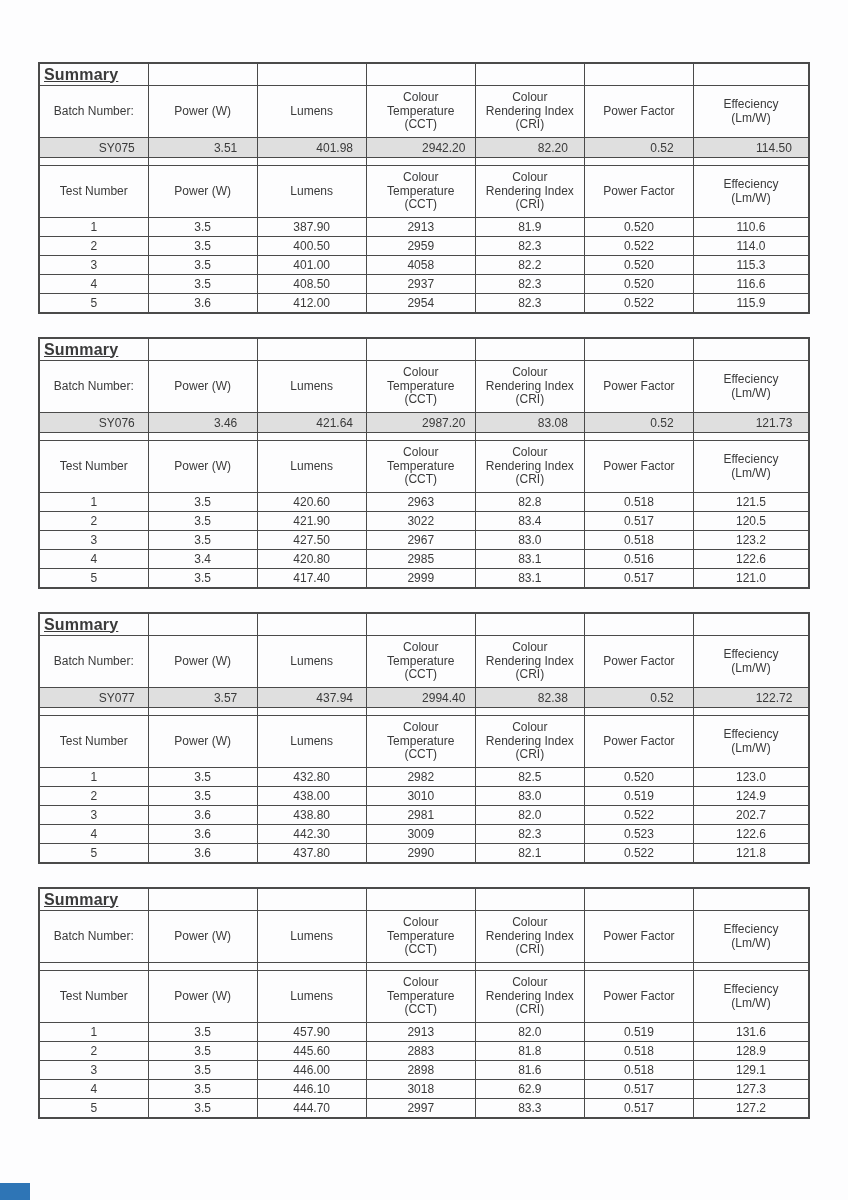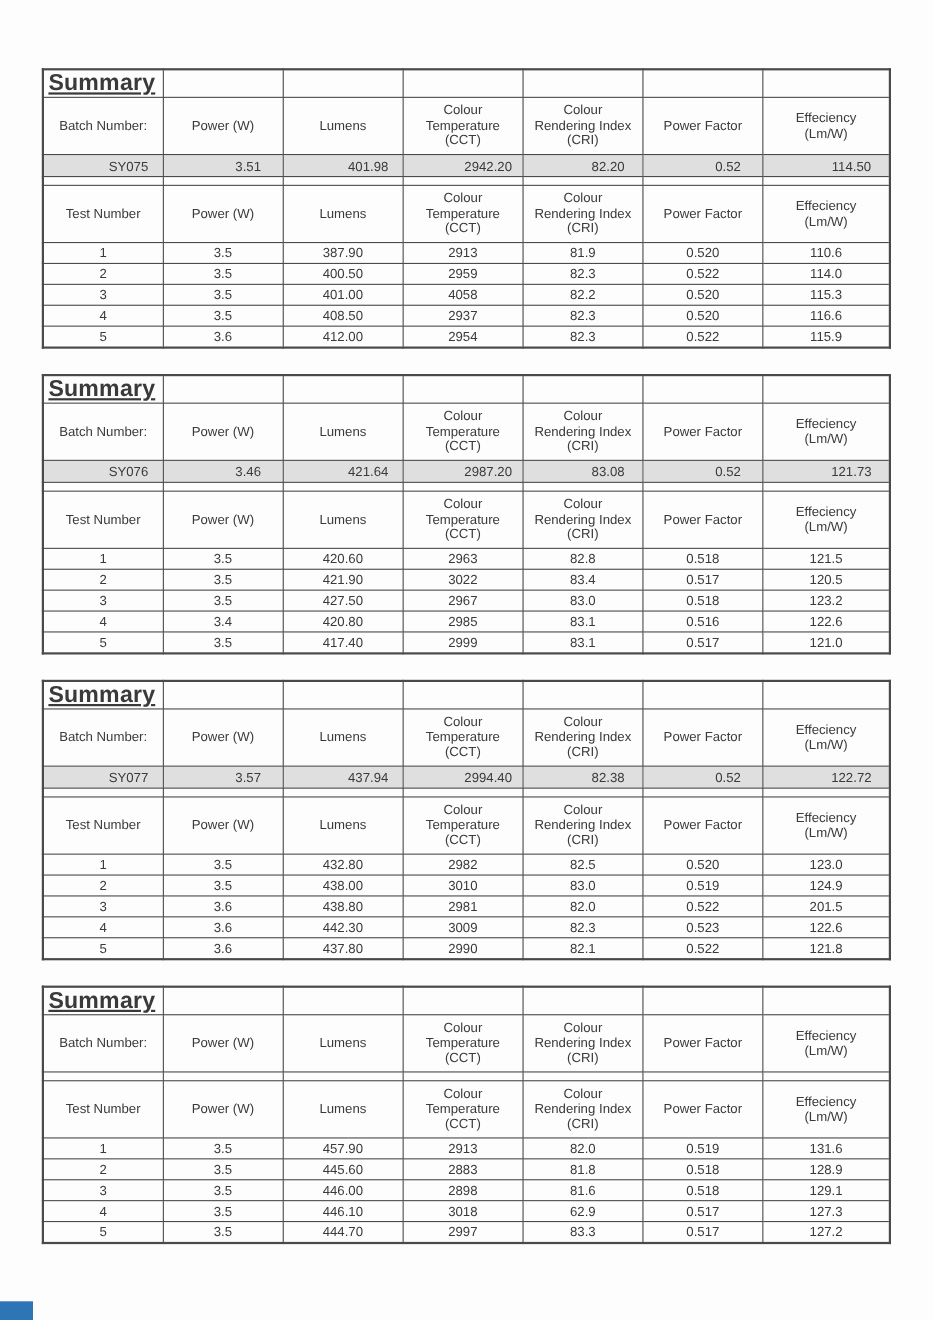--- a/index.html
+++ b/index.html
@@ -35,21 +35,21 @@
     font-weight:normal;
     font-size:12px;
     padding:0 2px;
     overflow:hidden;
     color:var(--text);
   }
   .summary-row td{height:21px;}
   td.summary-title{
     text-align:left;
     font-weight:bold;
-    font-size:21px;
+    font-size:16px;
     text-decoration:underline;
     padding-left:4px;
     letter-spacing:.2px;
   }
   .header-row th{
     height:51px;
     line-height:1.13;
     white-space:pre-line;
     font-size:12px;
   }
@@ -382,21 +382,21 @@
             <td>0.519</td>
             <td>124.9</td>
           </tr>
           <tr class="test-row">
             <td>3</td>
             <td>3.6</td>
             <td>438.80</td>
             <td>2981</td>
             <td>82.0</td>
             <td>0.522</td>
-            <td>201.5</td>
+            <td>202.7</td>
           </tr>
           <tr class="test-row">
             <td>4</td>
             <td>3.6</td>
             <td>442.30</td>
             <td>3009</td>
             <td>82.3</td>
             <td>0.523</td>
             <td>122.6</td>
           </tr>

